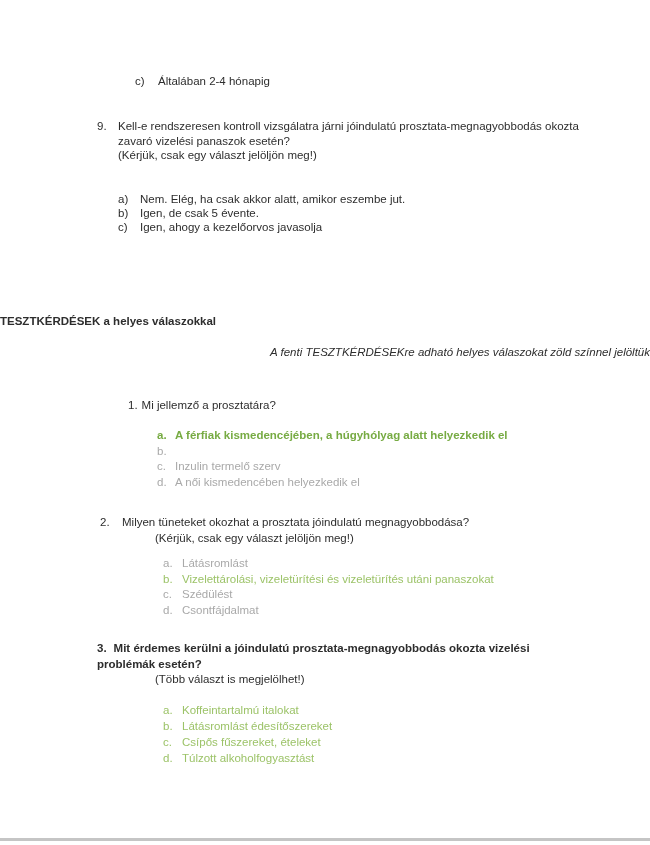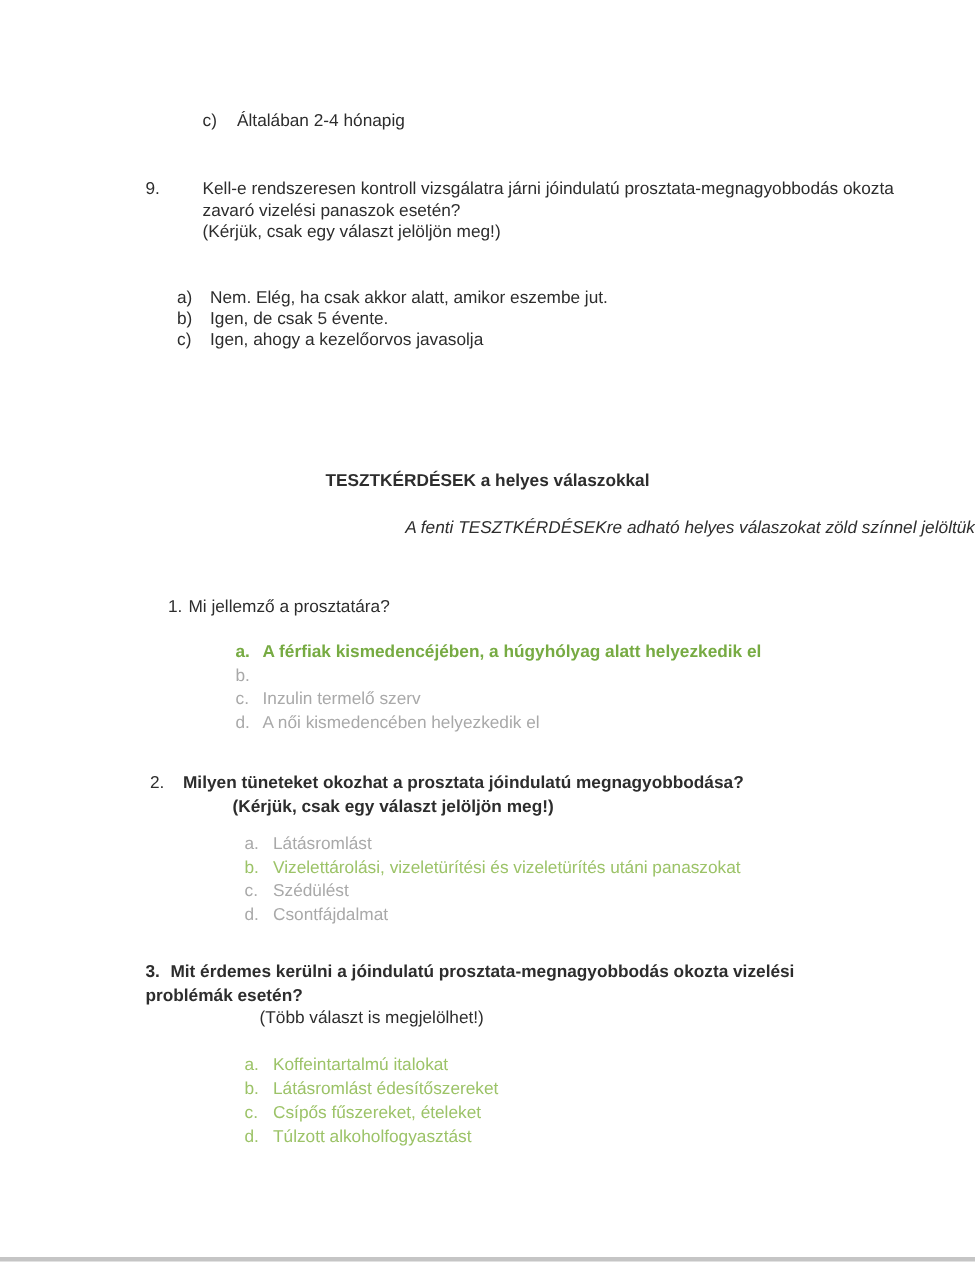--- a/index.html
+++ b/index.html
@@ -16,54 +16,54 @@
   .row { display: flex; }
   .opt-letter { flex: 0 0 auto; }
 
   
   .leading-option { position: absolute; top: 75px; left: 135px; }
   .leading-option .opt-letter { width: 23px; }
 
   
   .q9 { position: absolute; top: 119px; left: 97px; display: flex; line-height: 14.6px; }
   .q9-num { flex: 0 0 21px; }
-  .q9-body { width: 490px; margin-left: 17px; }
+  .q9-body { width: 490px; }
 
   .q9-options { position: absolute; top: 192px; left: 118px; line-height: 14.2px; }
   .q9-options .opt-letter { width: 22px; }
 
   
   .section-title {
     position: absolute; top: 315px; left: 0; width: 650px;
-    text-align: center; font-weight: bold;
+    font-weight: bold;
   }
   .section-subtitle {
     position: absolute; top: 346px; left: 0; width: 650px;
     text-align: right; font-style: italic;
   }
 
   
-  .tq1 { position: absolute; top: 399px; left: 112px; text-align: center; }
+  .tq1 { position: absolute; top: 399px; left: 128px; text-align: center; }
   .tq1 .tq-num { margin-right: 4px; }
   .tq1-options { position: absolute; top: 428px; left: 157px; line-height: 15.6px; }
   .tq1-options .opt-letter { width: 18px; }
 
   
   .tq2 { position: absolute; top: 515px; left: 100px; display: flex; line-height: 15.5px; }
   .tq2 .tq-num { flex: 0 0 22px; }
-  .tq2-body { width: 490px; font-weight: bold; }
+  .tq2-body { width: 490px; }
   .tq2 .tq-hint { margin-left: 33px; }
   .tq2-options { position: absolute; top: 556px; left: 163px; line-height: 15.6px; }
   .tq2-options .opt-letter { width: 19px; }
 
   
   .tq3 { position: absolute; top: 641px; left: 97px; width: 482px; line-height: 15.5px; }
   .tq3-para { margin: 0; font-weight: bold; }
   .tq3-num { margin-right: 7px; }
-  .tq3 .tq-hint { margin-left: 76px; }
+  .tq3 .tq-hint { margin-left: 58px; }
   .tq3-options { position: absolute; top: 703px; left: 163px; line-height: 15.9px; }
   .tq3-options .opt-letter { width: 19px; }
 
   
   .correct-bold { color: #77ab43; font-weight: bold; }
   .correct { color: #9cc368; }
   .wrong { color: #a9a9a9; }
 
   
   .bottom-bar {

